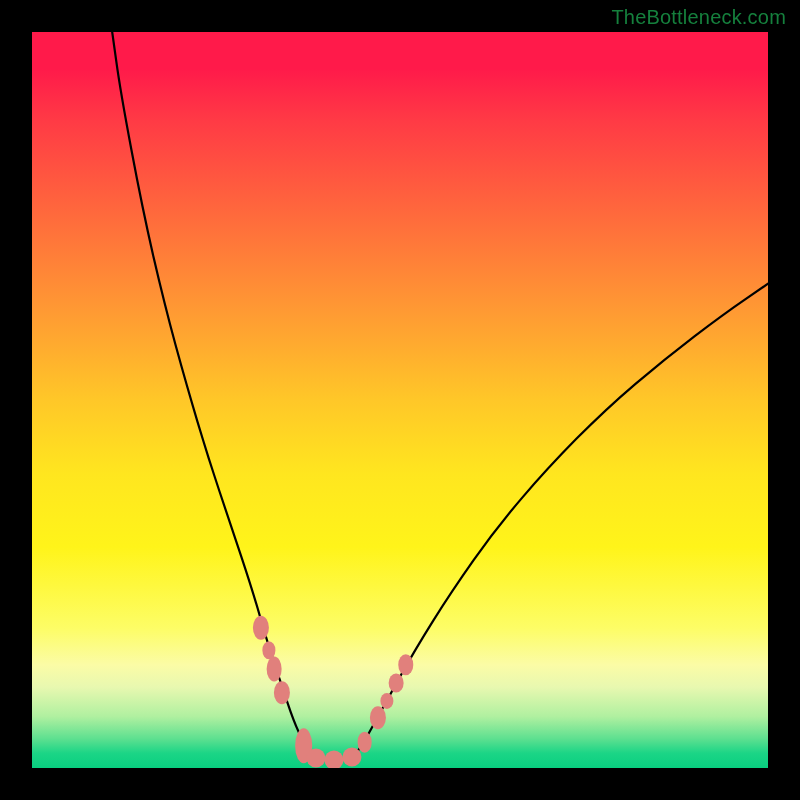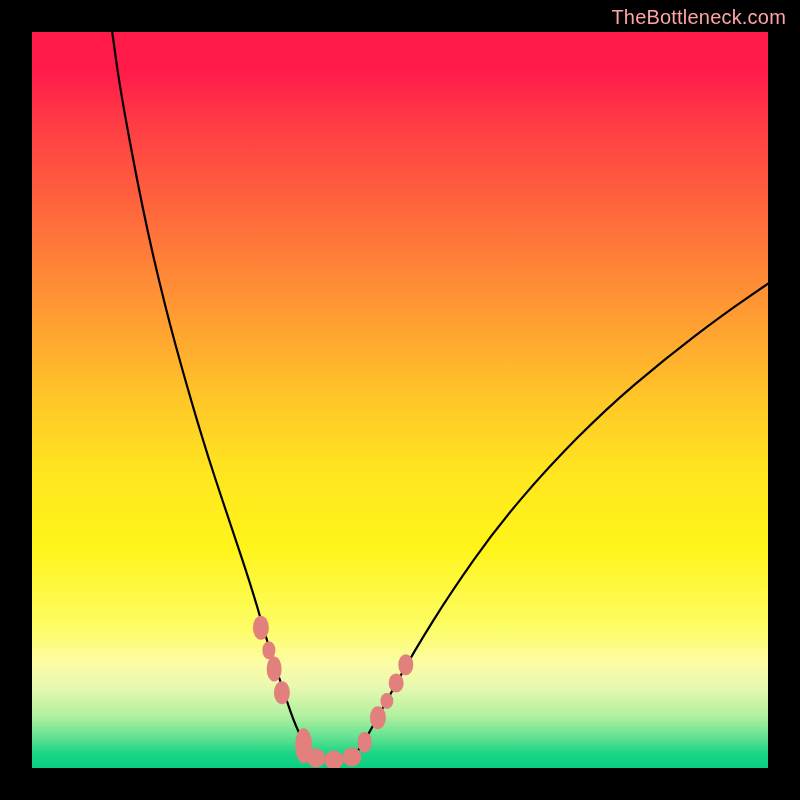--- a/index.html
+++ b/index.html
@@ -69,21 +69,21 @@
   .blob {
     position: absolute;
     background: #e1807c;
     border-radius: 50%;
     transform: translate(-50%, -50%);
   }
   .watermark {
     position: absolute;
     top: 6px;
     right: 14px;
-    color: #fca5a5;
+    color: #15803d;
     font-size: 20px;
     font-weight: 500;
     letter-spacing: 0.2px;
     user-select: none;
   }
 </style>
 </head>
 <body>
 
 <div class="frame">

